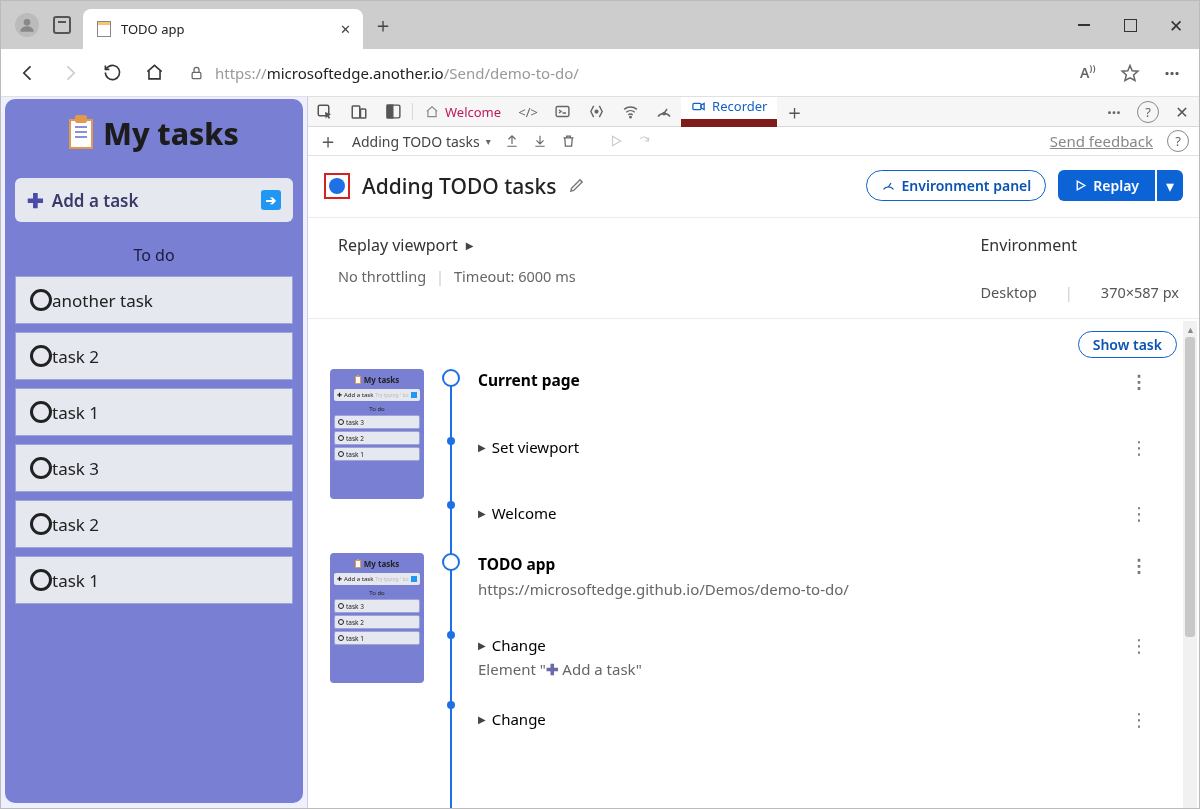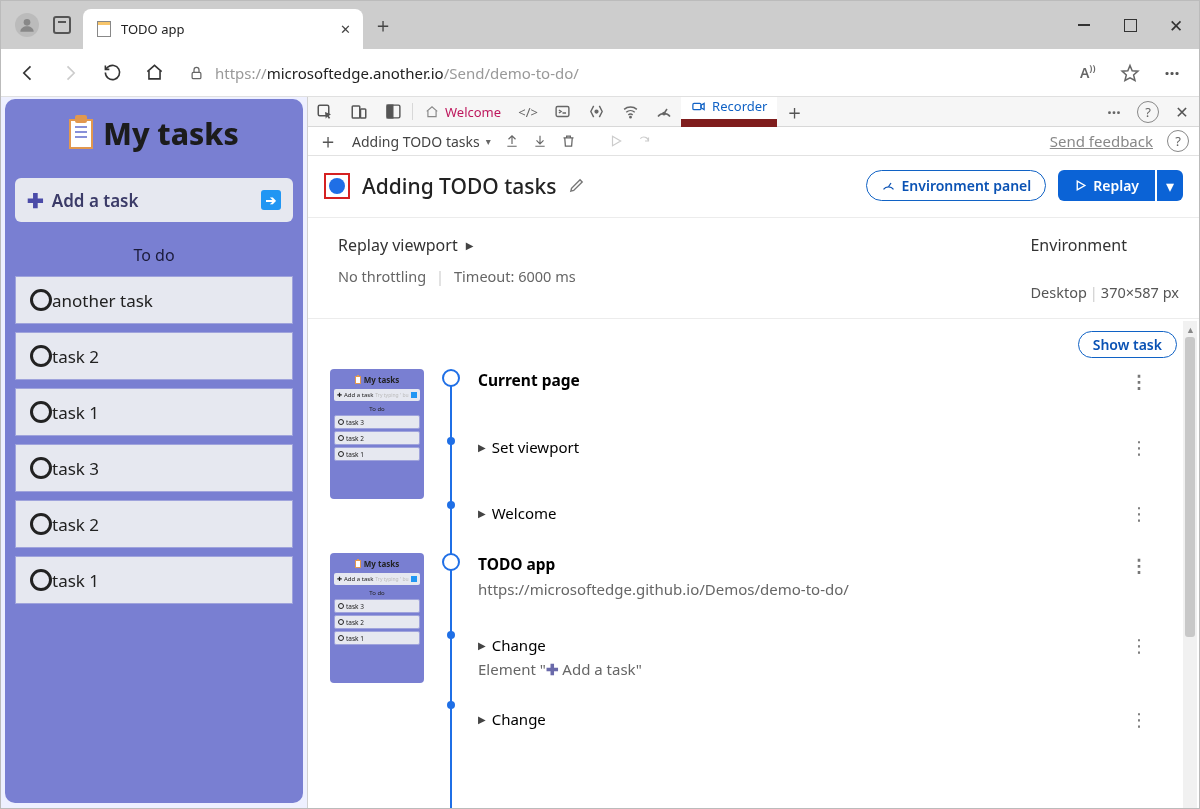--- a/index.html
+++ b/index.html
@@ -81,21 +81,21 @@
   .replay-btn { background:#0b63d6; color:#fff; border-radius:6px 0 0 6px; padding:6px 16px; font-size:14px; font-weight:600; display:flex; align-items:center; gap:6px;}
   .replay-more {background:#0b63d6; color:#fff; border-radius:0 6px 6px 0; width:26px; display:flex; align-items:center; justify-content:center; margin-left:2px;}
   
   
   .settings-row { display:flex; padding:16px 20px 16px 30px; align-items:flex-start; font-size:15px; color:#333;}
   .settings-left { flex:1;}
   .settings-left .hdr { display:flex; align-items:center; gap:8px; font-size:16px;}
   .settings-left .vals { margin-top:10px; color:#666; font-size:14.5px; display:flex; gap:10px;}
   .settings-left .vals .pipe { color:#ccc;}
   .env .hdr{ font-size:16px; margin-bottom:26px;}
-  .env .vals { color:#555; font-size:14.5px; display:flex; gap:3px;text-align:right;}
+  .env .vals { color:#555; font-size:14.5px; display:flex; gap:28px;text-align:right;}
   .env .vals .pipe{color:#ccc;}
   
   
   .steps-area { position:relative; border-top:1px solid #ececec; padding:6px 22px 0 20px; height:100%; overflow:hidden;}
   .show-code { float:right; border:1.5px solid #1062c5; color:#0a52b4; border-radius:20px; padding:3px 14px; font-size:14px; font-weight:600; margin-top:6px;}
   .scrollbar { position:absolute; right:2px; top:2px; bottom:0; width:14px; background:#f1f1f1;}
   .scrollbar .thumb{ background:#c8c8c8; border-radius:3px; width:10px; margin:16px auto 0; height:300px;}
   .scrollbar .arrow{ position:absolute; left:3px; font-size:9px; color:#888;}
   
   .timeline { margin-top:44px;}

